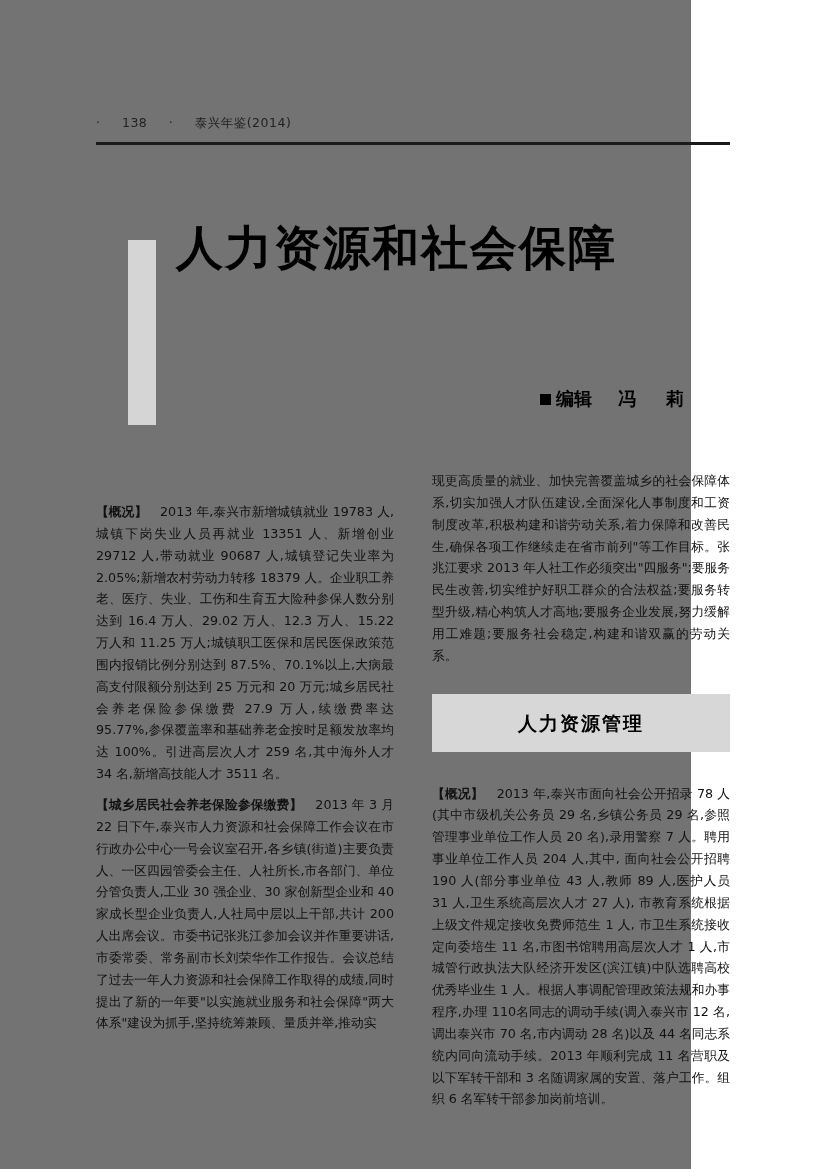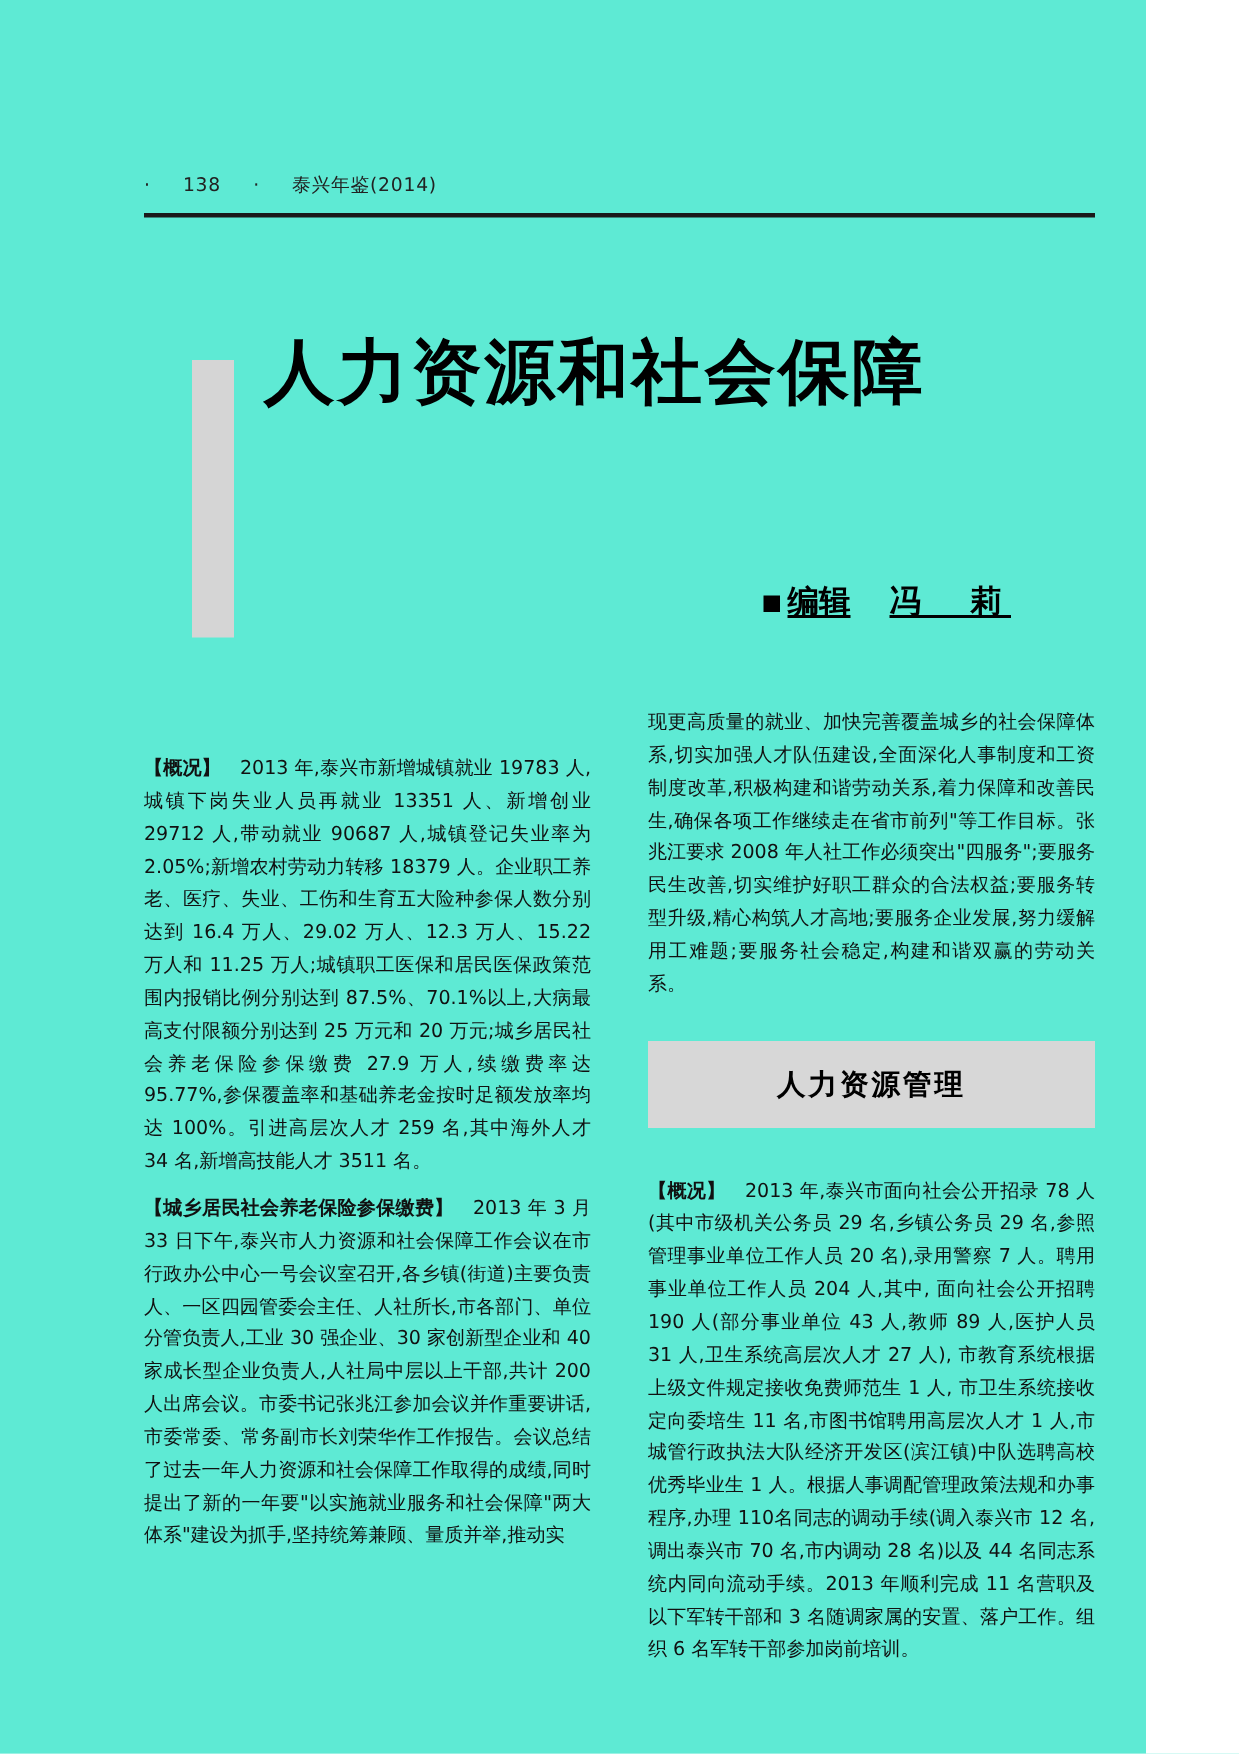--- a/index.html
+++ b/index.html
@@ -10,23 +10,23 @@
   body {
     width: 826px;
     height: 1169px;
     font-family: "DejaVu Sans", "Liberation Sans", sans-serif;
     color: #111;
     position: relative;
     overflow: hidden;
   }
   .page {
     position: relative;
-    width: 764px;
+    width: 691px;
     height: 1169px;
-    background: #5eead4;
+    background: #737373;
   }
 
   
   .header {
     position: absolute;
     left: 96px;
     top: 115px;
     width: 634px;
     font-size: 12.5px;
     color: #222;
@@ -67,27 +67,26 @@
     top: 12px;
     font-size: 47px;
     font-weight: bold;
     letter-spacing: 2px;
     font-family: "DejaVu Sans", "Liberation Sans", sans-serif;
     color: #000;
     white-space: nowrap;
   }
   .editor-line {
     position: absolute;
-    right: 56px;
+    right: 40px;
     top: 182px;
-    font-size: 21px;
+    font-size: 18px;
     font-weight: bold;
     color: #000;
     white-space: nowrap;
-    text-decoration: underline;
   }
   .editor-square {
     display: inline-block;
     width: 11px;
     height: 11px;
     background: #000;
     margin-right: 5px;
     vertical-align: 0px;
   }
   .editor-name {
@@ -161,25 +160,25 @@
       <span class="editor-square"></span><span>编辑</span><span class="editor-name">冯　莉</span>
     </div>
   </div>
 
   <div class="columns">
 
     <div class="col col-left">
 
       <p class="para first"><span class="lead">【概况】</span><span>　2013 年,泰兴市新增城镇就业 19783 人,城镇下岗失业人员再就业 13351 人、新增创业 29712 人,带动就业 90687 人,城镇登记失业率为 2.05%;新增农村劳动力转移 18379 人。企业职工养老、医疗、失业、工伤和生育五大险种参保人数分别达到 16.4 万人、29.02 万人、12.3 万人、15.22 万人和 11.25 万人;城镇职工医保和居民医保政策范围内报销比例分别达到 87.5%、70.1%以上,大病最高支付限额分别达到 25 万元和 20 万元;城乡居民社会养老保险参保缴费 27.9 万人,续缴费率达 95.77%,参保覆盖率和基础养老金按时足额发放率均达 100%。引进高层次人才 259 名,其中海外人才 34 名,新增高技能人才 3511 名。</span></p>
 
-      <p class="para"><span class="lead">【城乡居民社会养老保险参保缴费】</span><span>　2013 年 3 月 33 日下午,泰兴市人力资源和社会保障工作会议在市行政办公中心一号会议室召开,各乡镇(街道)主要负责人、一区四园管委会主任、人社所长,市各部门、单位分管负责人,工业 30 强企业、30 家创新型企业和 40 家成长型企业负责人,人社局中层以上干部,共计 200 人出席会议。市委书记张兆江参加会议并作重要讲话,市委常委、常务副市长刘荣华作工作报告。会议总结了过去一年人力资源和社会保障工作取得的成绩,同时提出了新的一年要"以实施就业服务和社会保障"两大体系"建设为抓手,坚持统筹兼顾、量质并举,推动实</span></p>
+      <p class="para"><span class="lead">【城乡居民社会养老保险参保缴费】</span><span>　2013 年 3 月 22 日下午,泰兴市人力资源和社会保障工作会议在市行政办公中心一号会议室召开,各乡镇(街道)主要负责人、一区四园管委会主任、人社所长,市各部门、单位分管负责人,工业 30 强企业、30 家创新型企业和 40 家成长型企业负责人,人社局中层以上干部,共计 200 人出席会议。市委书记张兆江参加会议并作重要讲话,市委常委、常务副市长刘荣华作工作报告。会议总结了过去一年人力资源和社会保障工作取得的成绩,同时提出了新的一年要"以实施就业服务和社会保障"两大体系"建设为抓手,坚持统筹兼顾、量质并举,推动实</span></p>
     </div>
 
     <div class="col col-right">
-      <p class="para">现更高质量的就业、加快完善覆盖城乡的社会保障体系,切实加强人才队伍建设,全面深化人事制度和工资制度改革,积极构建和谐劳动关系,着力保障和改善民生,确保各项工作继续走在省市前列"等工作目标。张兆江要求 2008 年人社工作必须突出"四服务";要服务民生改善,切实维护好职工群众的合法权益;要服务转型升级,精心构筑人才高地;要服务企业发展,努力缓解用工难题;要服务社会稳定,构建和谐双赢的劳动关系。</p>
+      <p class="para">现更高质量的就业、加快完善覆盖城乡的社会保障体系,切实加强人才队伍建设,全面深化人事制度和工资制度改革,积极构建和谐劳动关系,着力保障和改善民生,确保各项工作继续走在省市前列"等工作目标。张兆江要求 2013 年人社工作必须突出"四服务";要服务民生改善,切实维护好职工群众的合法权益;要服务转型升级,精心构筑人才高地;要服务企业发展,努力缓解用工难题;要服务社会稳定,构建和谐双赢的劳动关系。</p>
 
       <div class="spacer-18"></div>
       <div class="section-head tight">人力资源管理</div>
 
       <p class="para first"><span class="lead">【概况】</span><span>　2013 年,泰兴市面向社会公开招录 78 人(其中市级机关公务员 29 名,乡镇公务员 29 名,参照管理事业单位工作人员 20 名),录用警察 7 人。聘用事业单位工作人员 204 人,其中, 面向社会公开招聘 190 人(部分事业单位 43 人,教师 89 人,医护人员 31 人,卫生系统高层次人才 27 人), 市教育系统根据上级文件规定接收免费师范生 1 人, 市卫生系统接收定向委培生 11 名,市图书馆聘用高层次人才 1 人,市城管行政执法大队经济开发区(滨江镇)中队选聘高校优秀毕业生 1 人。根据人事调配管理政策法规和办事程序,办理 110名同志的调动手续(调入泰兴市 12 名,调出泰兴市 70 名,市内调动 28 名)以及 44 名同志系统内同向流动手续。2013 年顺利完成 11 名营职及以下军转干部和 3 名随调家属的安置、落户工作。组织 6 名军转干部参加岗前培训。</span></p>
     </div>
 
   </div>
 </div>
 

